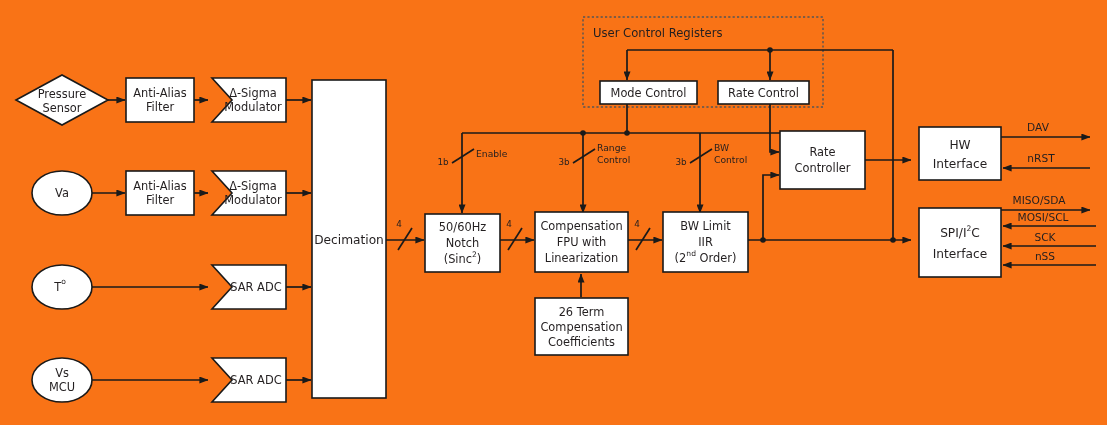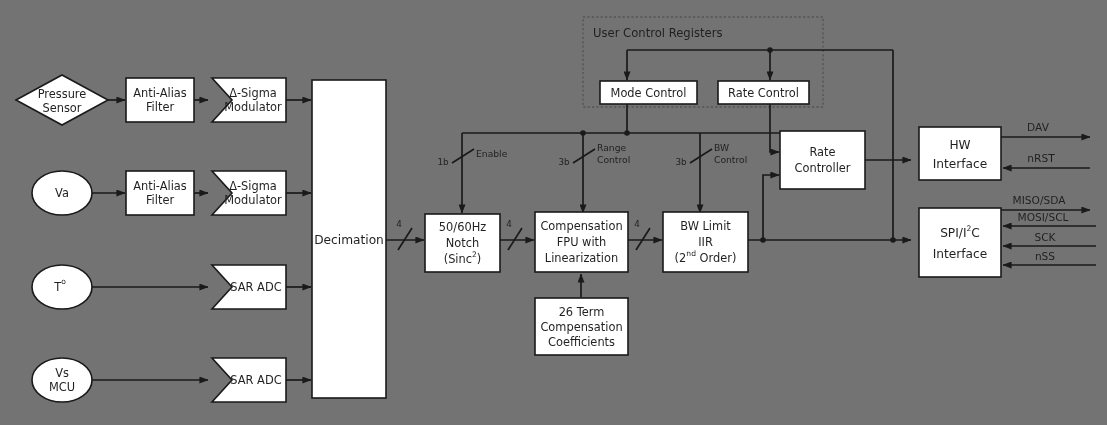--- a/index.html
+++ b/index.html
@@ -1,17 +1,17 @@
 <!DOCTYPE html>
 <html><head>
 <meta charset="utf-8">
 <style>
   html,body{margin:0;padding:0;background:#ffffff;}
   body{font-family:"DejaVu Sans","Liberation Sans",sans-serif;}
-  #stage{position:relative;width:1107px;height:425px;background:#737373;overflow:hidden;}
+  #stage{position:relative;width:1107px;height:425px;background:#f97316;overflow:hidden;}
   svg#diagram{position:absolute;left:0;top:0;width:1107px;height:425px;}
   .blk{fill:#ffffff;stroke:#1a1a1a;stroke-width:1.6;}
   .dash{fill:none;stroke:#555;stroke-width:1.4;stroke-dasharray:2.2 2.2;}
   .wire{stroke:#1a1a1a;stroke-width:1.7;fill:none;}
   .slash{stroke:#1a1a1a;stroke-width:1.7;fill:none;}
   .dot{fill:#1a1a1a;}
   text{fill:#231f20;font-family:"DejaVu Sans","Liberation Sans",sans-serif;}
   .t-blk{font-size:12.2px;text-anchor:middle;dominant-baseline:middle;}
   .t-sm{font-size:11.4px;text-anchor:middle;dominant-baseline:middle;}
   .t-sig{font-size:10.6px;text-anchor:middle;dominant-baseline:middle;}

